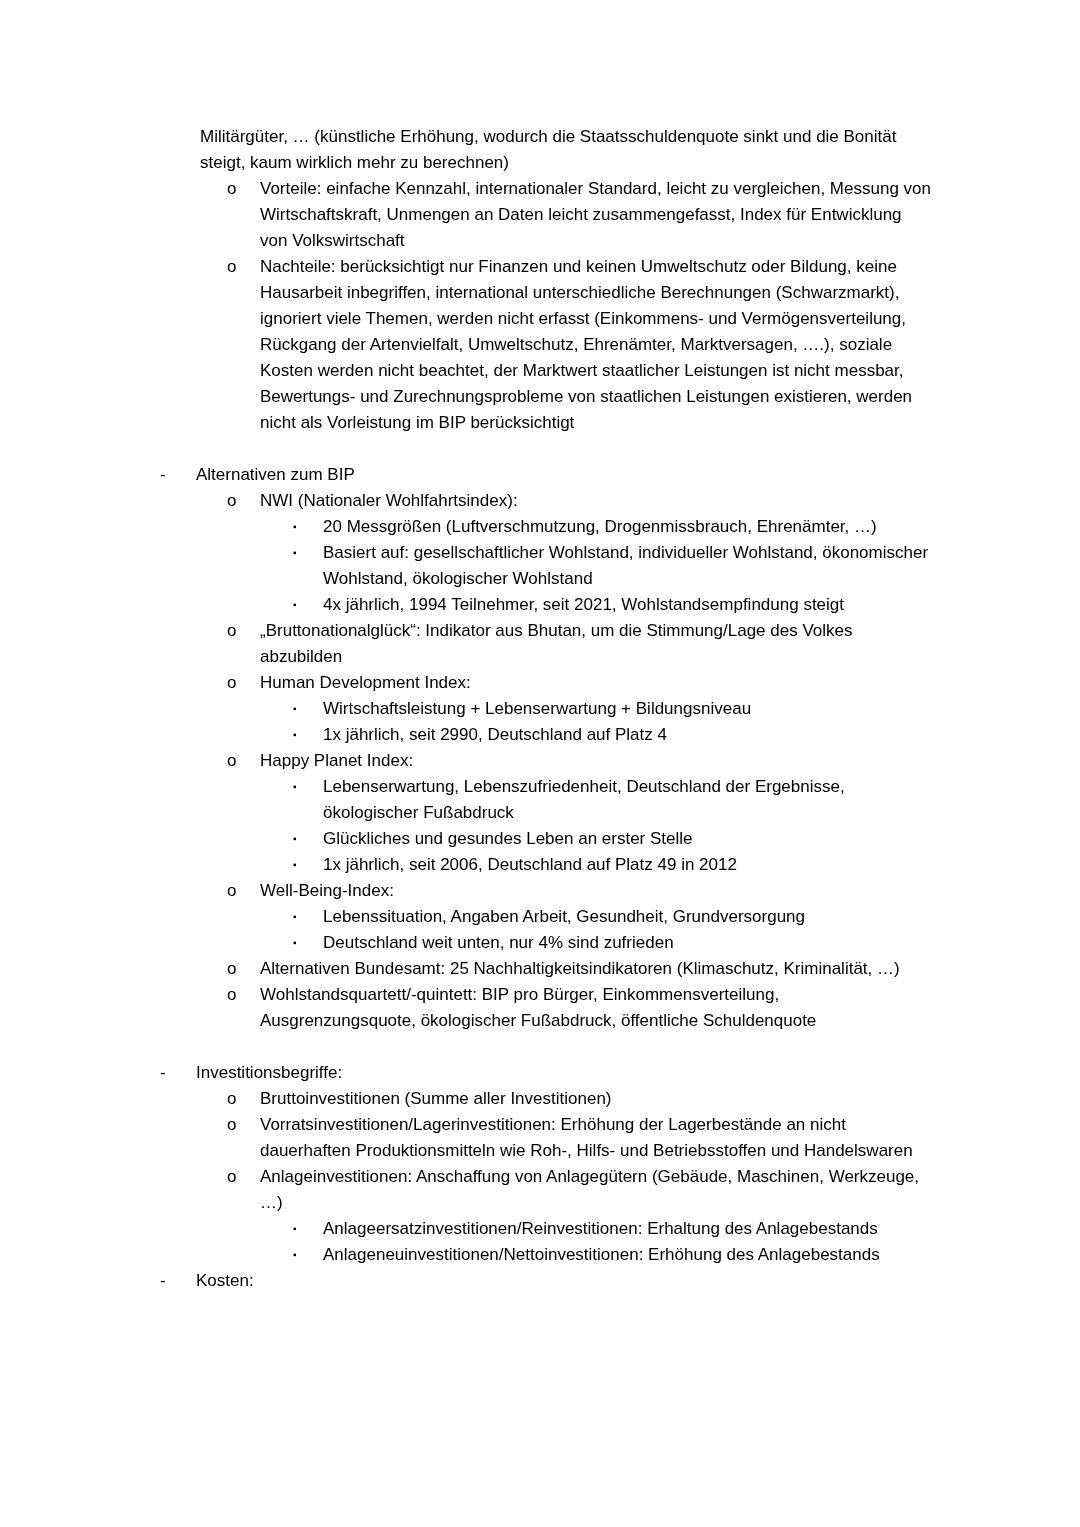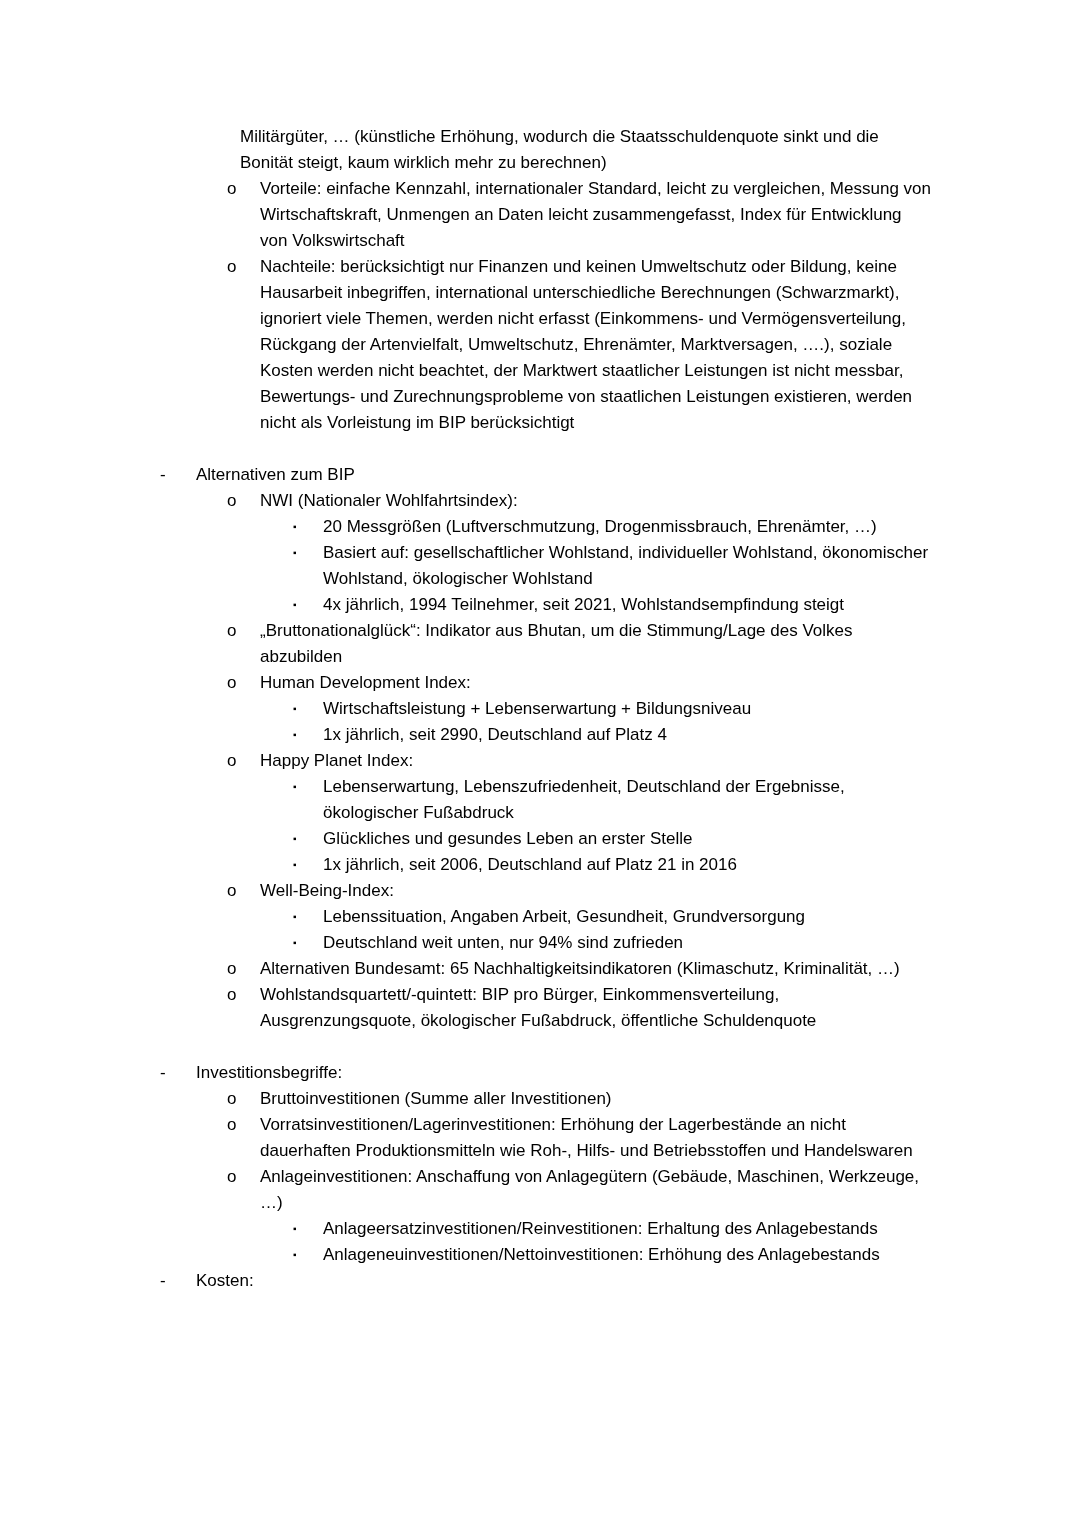--- a/index.html
+++ b/index.html
@@ -34,21 +34,21 @@
   .bullet {
     flex: 0 0 auto;
     line-height: 26px;
   }
   .lvl-1 { margin-left: 0; }
   .lvl-1 .bullet { width: 36px; }
   .lvl-2 { margin-left: 67px; }
   .lvl-2 .bullet { width: 33px; }
   .lvl-3 { margin-left: 133px; }
   .lvl-3 .bullet { width: 30px; font-size: 10px; }
-  .lvl-cont { margin-left: 80px; align-items: flex-end; }
+  .lvl-cont { margin-left: 40px; align-items: flex-end; }
   .lvl-cont .bullet { width: 0; }
   .txt {
     flex: 1 1 auto;
     min-width: 0;
   }
   .u {
   }
 </style>
 </head>
 <body>
@@ -109,37 +109,37 @@
     <div class="item lvl-3">
       <span class="bullet">▪</span>
       <span class="txt"><span>Lebenserwartung, Lebenszufriedenheit, Deutschland der Ergebnisse, ökologischer Fußabdruck</span></span>
     </div>
     <div class="item lvl-3">
       <span class="bullet">▪</span>
       <span class="txt"><span>Glückliches und gesundes Leben an erster Stelle</span></span>
     </div>
     <div class="item lvl-3">
       <span class="bullet">▪</span>
-      <span class="txt"><span>1x jährlich, seit 2006, Deutschland auf Platz 21 in 2016</span></span>
+      <span class="txt"><span>1x jährlich, seit 2006, Deutschland auf Platz 49 in 2012</span></span>
     </div>
     <div class="item lvl-2">
       <span class="bullet">o</span>
       <span class="txt"><span class="u">Well-Being-Index</span><span>:</span></span>
     </div>
     <div class="item lvl-3">
       <span class="bullet">▪</span>
       <span class="txt"><span>Lebenssituation, Angaben Arbeit, Gesundheit, Grundversorgung</span></span>
     </div>
     <div class="item lvl-3">
       <span class="bullet">▪</span>
-      <span class="txt"><span>Deutschland weit unten, nur 94% sind zufrieden</span></span>
+      <span class="txt"><span>Deutschland weit unten, nur 4% sind zufrieden</span></span>
     </div>
     <div class="item lvl-2">
       <span class="bullet">o</span>
-      <span class="txt"><span class="u">Alternativen Bundesamt</span><span>: 65 Nachhaltigkeitsindikatoren (Klimaschutz, Kriminalität, …)</span></span>
+      <span class="txt"><span class="u">Alternativen Bundesamt</span><span>: 25 Nachhaltigkeitsindikatoren (Klimaschutz, Kriminalität, …)</span></span>
     </div>
     <div class="item lvl-2">
       <span class="bullet">o</span>
       <span class="txt"><span class="u">Wohlstandsquartett</span><span>/-</span><span class="u">quintett</span><span>: BIP pro Bürger, Einkommensverteilung, Ausgrenzungsquote, ökologischer Fußabdruck, öffentliche Schuldenquote</span></span>
     </div>
     <div class="item lvl-1 gap">
       <span class="bullet">-</span>
       <span class="txt"><span>Investitionsbegriffe:</span></span>
     </div>
     <div class="item lvl-2">

